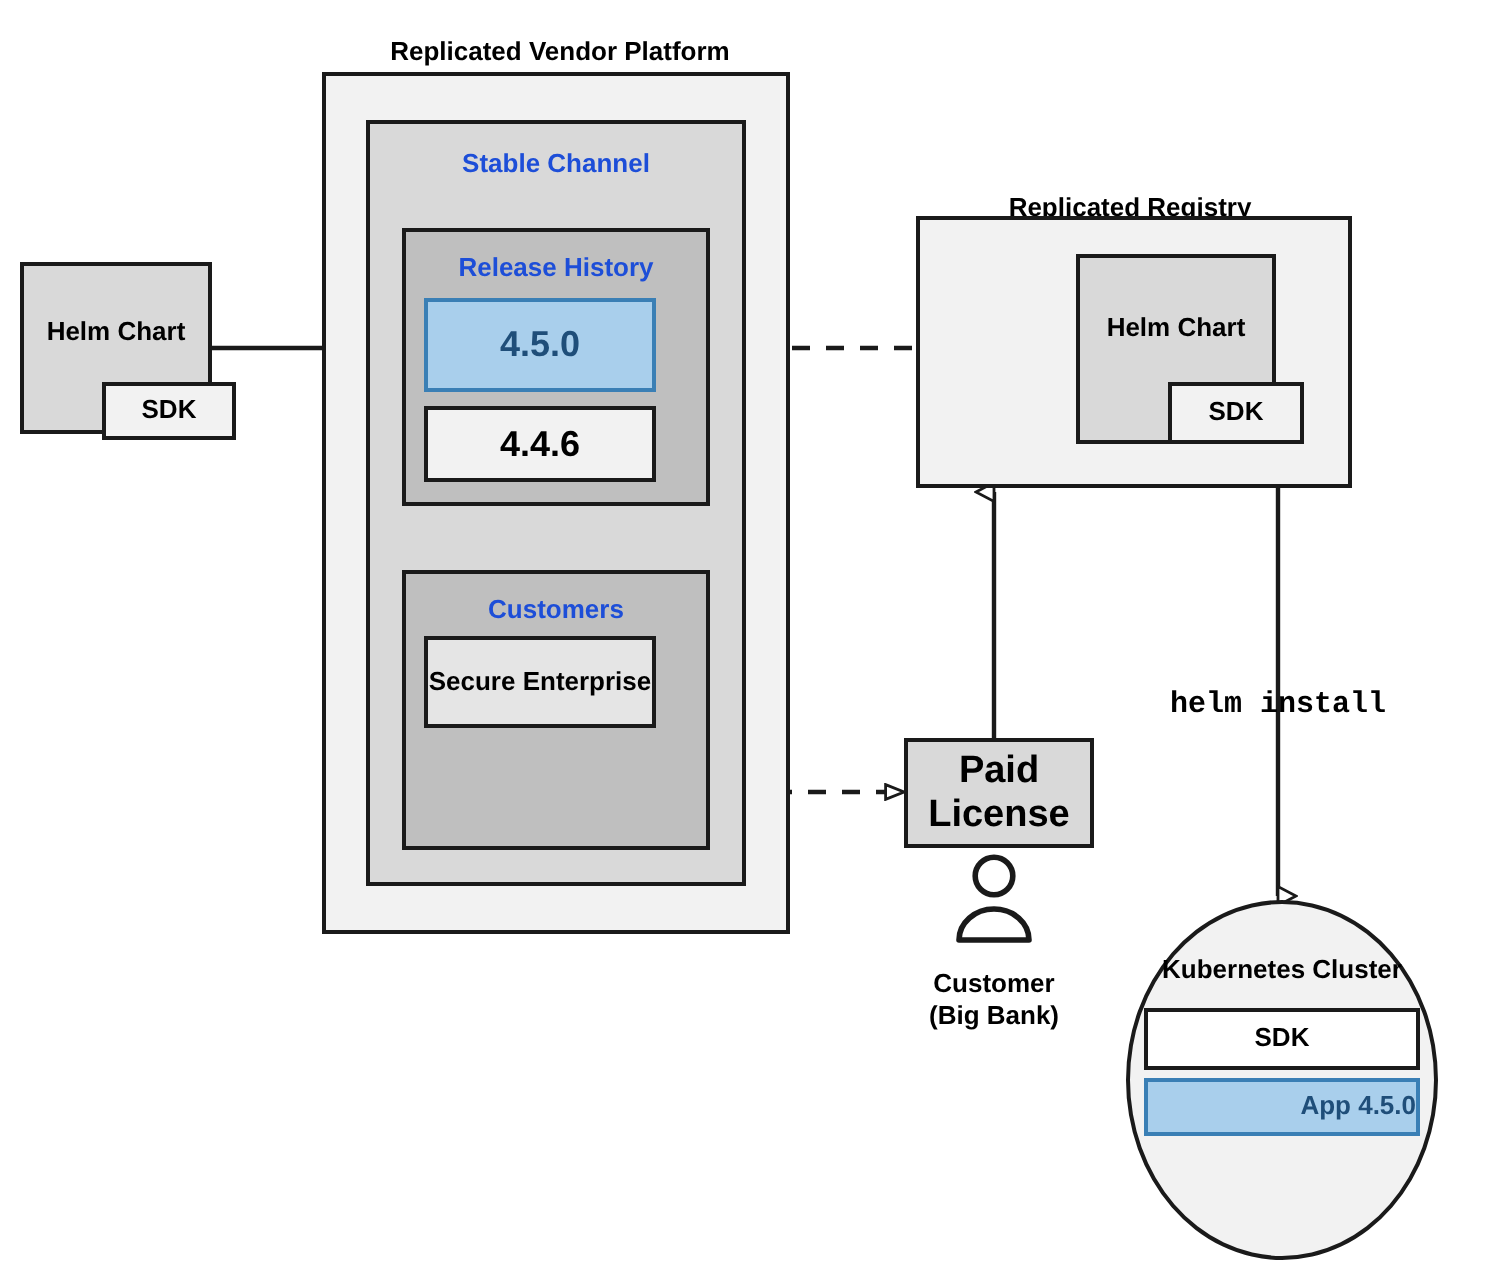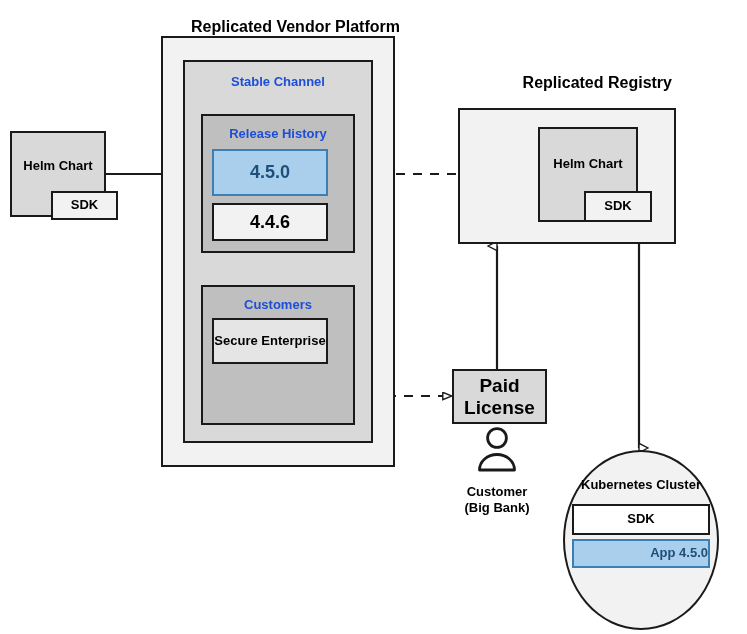--- a/index.html
+++ b/index.html
@@ -30,23 +30,23 @@
     color: #000000;
     font-weight: bold;
     line-height: 1.15;
   }
   .box {
     border: 2px solid #1a1a1a;
   }
   .title-label {
     position: absolute;
     font-weight: bold;
-    font-size: 16px;
-    color: #000000;
-    text-align: right;
+    font-size: 13px;
+    color: #000000;
+    text-align: center;
     white-space: nowrap;
   }
   .group-title {
     position: absolute;
     width: 100%;
     text-align: center;
     font-weight: bold;
     font-size: 13px;
     color: #1d4ed8;
   }
@@ -150,21 +150,21 @@
     <div class="group-title" style="top:10px;">
       <span>Customers</span>
     </div>
   </div>
 
   <div class="node box" style="left:212px; top:318px; width:116px; height:46px; background:#e5e5e5; font-size:13px;">
     <span>Secure Enterprise</span>
   </div>
 
 
-  <div class="title-label" style="left:458px; top:74px; width:214px;">
+  <div class="title-label" style="left:458px; top:96px; width:214px;">
     <span>Replicated Registry</span>
   </div>
 
   <div class="box" style="position:absolute; left:458px; top:108px; width:214px; height:132px; background:#f2f2f2;"></div>
 
   <div class="node box" style="left:538px; top:127px; width:100px; height:95px; background:#d9d9d9;">
     <span style="font-size:13px; position:relative; top:-10px;">Helm Chart</span>
   </div>
   <div class="node box" style="left:584px; top:191px; width:68px; height:31px; background:#f2f2f2; font-size:13px;">
     <span>SDK</span>
@@ -179,20 +179,23 @@
     <circle cx="24" cy="12" r="9.4" fill="none" stroke="#1a1a1a" stroke-width="2.8"></circle>
     <path d="M6.5,44 a17.5,15.5 0 0 1 35,0 z" fill="none" stroke="#1a1a1a" stroke-width="2.8" stroke-linejoin="round"></path>
   </svg>
 
   <div class="plain-label" style="left:437px; top:484px; width:120px;">
     <div>Customer</div>
     <div>(Big Bank)</div>
   </div>
 
 
+  <div class="mono-label" style="left:563px; top:344px; width:152px;">
+    <span>helm install</span>
+  </div>
 
   <div class="k8s-circle" style="left:563px; top:450px; width:156px; height:180px;"></div>
 
   <div class="plain-label" style="left:563px; top:477px; width:156px;">
     <span>Kubernetes Cluster</span>
   </div>
 
   <div class="node box" style="left:572px; top:504px; width:138px; height:31px; background:#ffffff; font-size:13px;">
     <span>SDK</span>
   </div>

